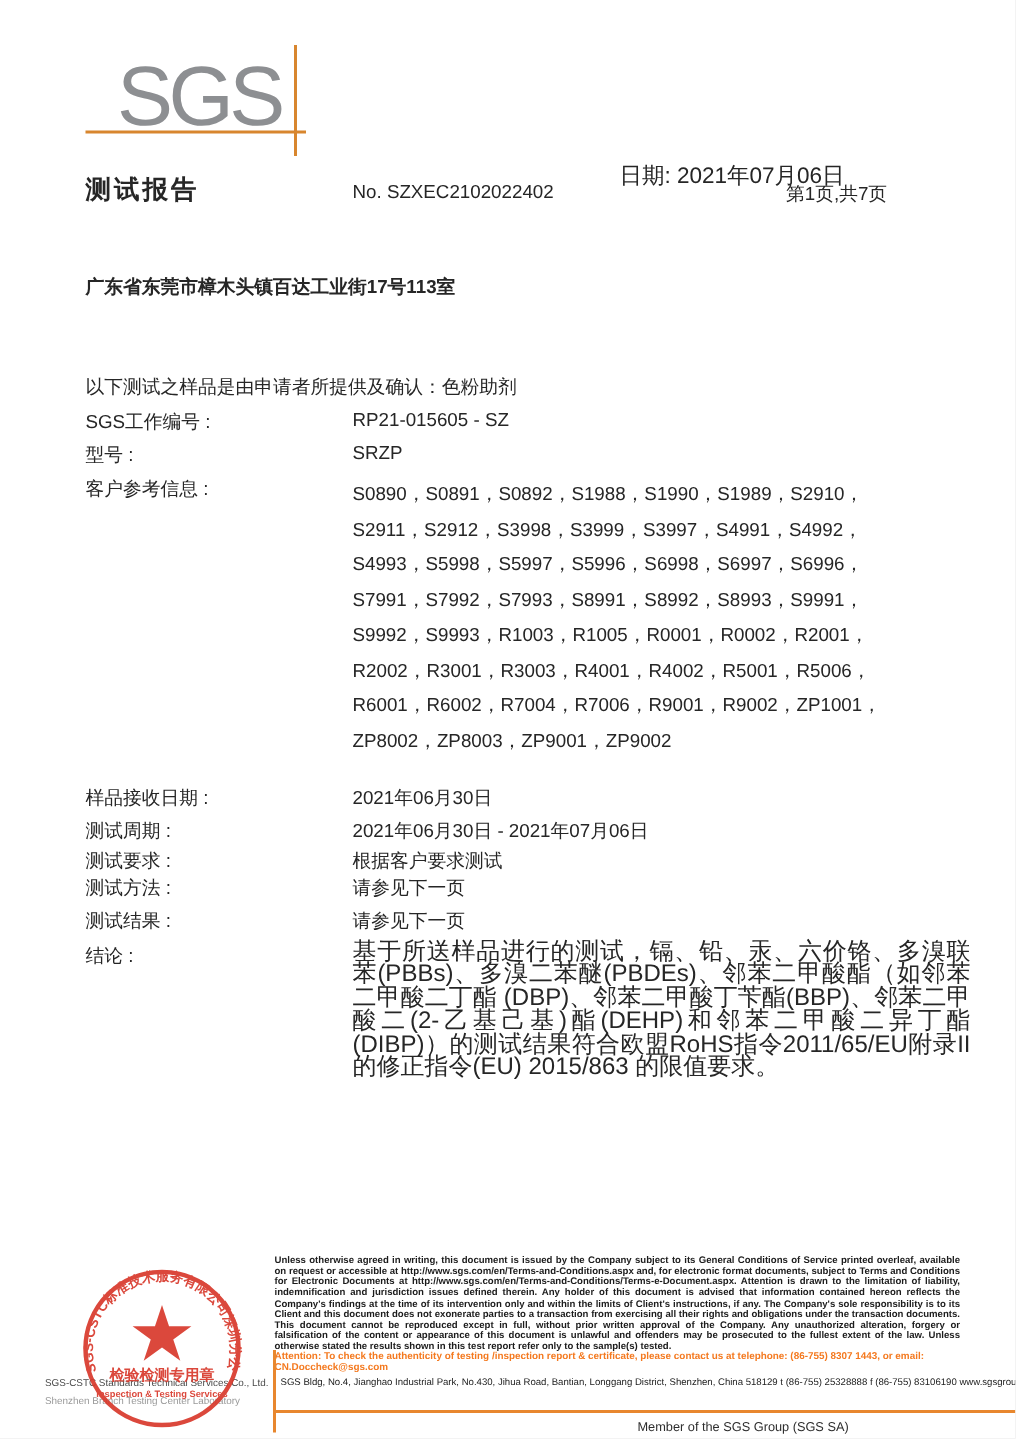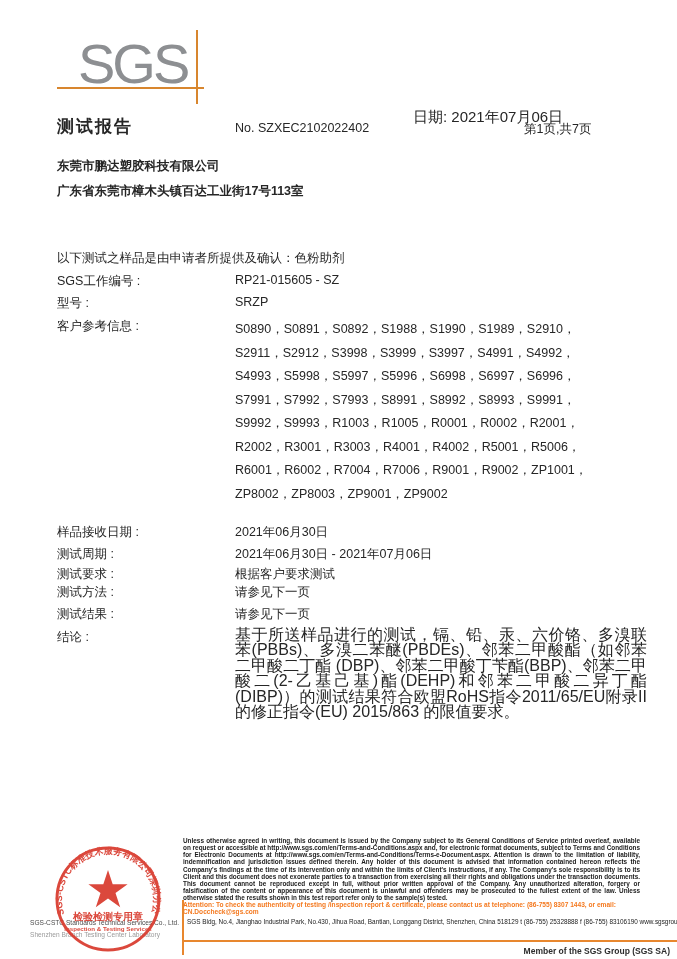--- a/index.html
+++ b/index.html
@@ -32,41 +32,40 @@
     text-align:justify;}
   
   .disclaimer{left:183px;top:837px;width:457px;font-size:6.4px;line-height:7.15px;
     color:#1c1c1c;text-align:justify;font-weight:600;}
   .attention{left:183px;top:901px;width:457px;font-size:6.6px;line-height:7.2px;
     color:#f4791f;font-weight:bold;}
   .addr-en{left:187px;top:918px;width:453px;font-size:6.4px;color:#222;white-space:nowrap;}
   .addr-cn{left:187px;top:927px;width:453px;font-size:7.4px;color:#222;white-space:nowrap;}
   .f-vline{left:182px;top:900px;width:2px;height:55px;background:#e8872e;}
   .f-hline{left:183px;top:940px;width:494px;height:2px;background:#e8872e;}
-  .member{left:425px;top:946px;width:245px;text-align:right;font-size:8.5px;
-    color:#2d2d2d;font-weight:700;}
+  .member{left:425px;top:946px;width:245px;text-align:left;font-size:8.5px;
+    color:#2d2d2d;font-weight:400;}
   .company-en{left:30px;top:919px;width:160px;font-size:6.6px;color:#4c4c4c;white-space:nowrap;}
   .lab-en{left:30px;top:931px;width:160px;font-size:6.6px;color:#9a9a9a;white-space:nowrap;}
   .stamp{left:40px;top:842px;width:140px;height:116px;opacity:.92;z-index:5;}
 </style>
 </head>
 <body>
 
 <div class="page">
 
   <div class="abs logo-text">SGS</div>
   <div class="abs logo-vline"></div>
   <div class="abs logo-hline"></div>
 
   <div class="abs report-title">测试报告</div>
   <div class="abs report-no">No. SZXEC2102022402</div>
   <div class="abs report-date">日期: 2021年07月06日</div>
   <div class="abs report-page">第1页,共7页</div>
 
-  <div class="abs company-name">东莞市鹏达塑胶科技有限公司</div>
   <div class="abs company-address">广东省东莞市樟木头镇百达工业街17号113室</div>
 
   <div class="abs statement">以下测试之样品是由申请者所提供及确认：色粉助剂</div>
 
   <div class="row" style="top:273px">
     <span class="lbl">SGS工作编号 :</span>
     <span class="val">RP21-015605 - SZ</span>
   </div>
   <div class="row" style="top:295px">
     <span class="lbl">型号 :</span>

